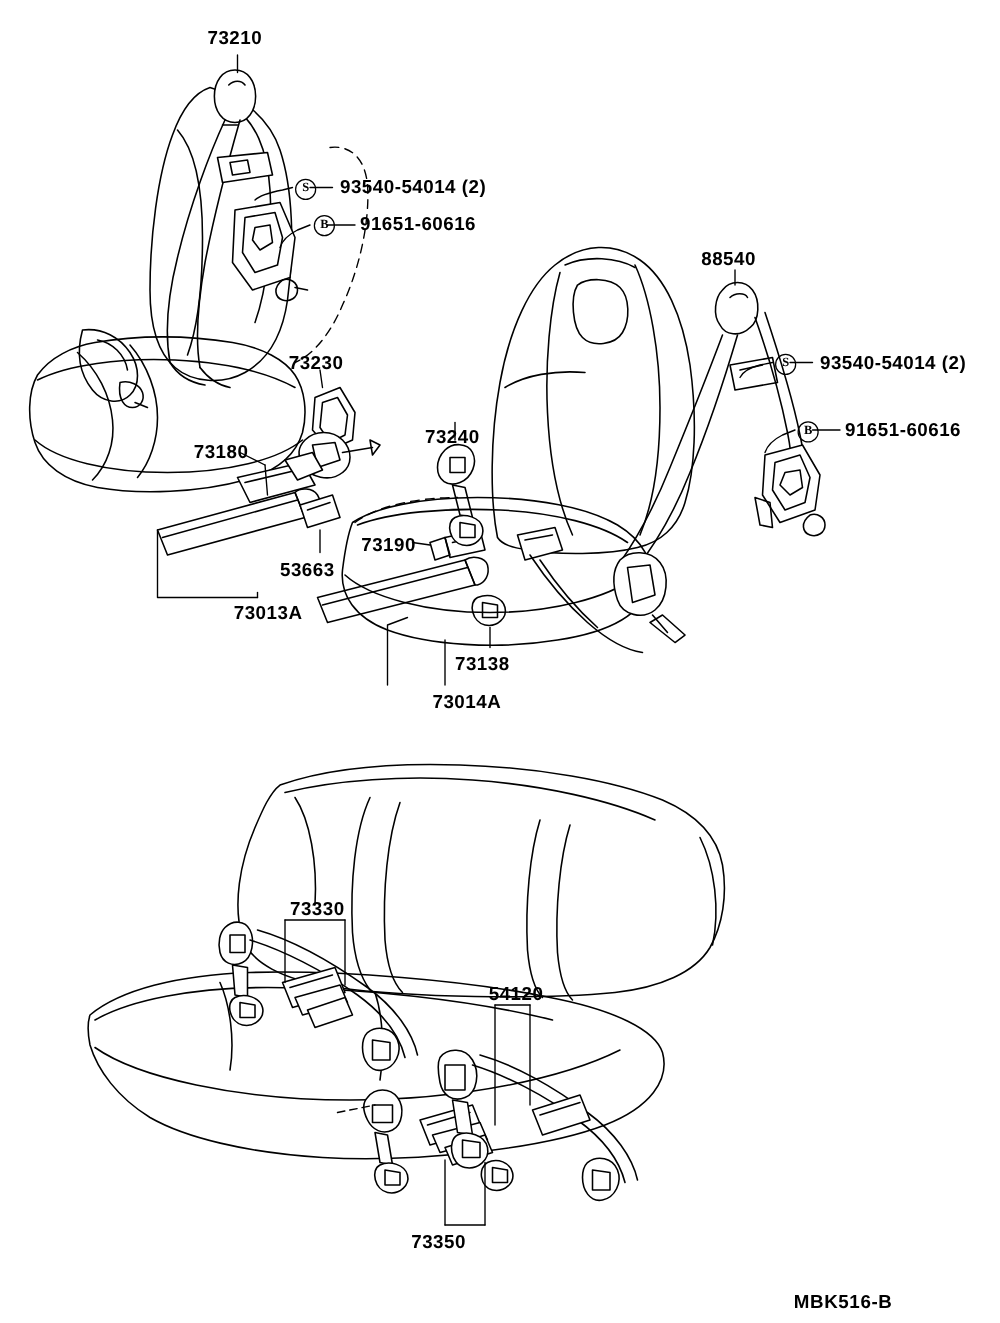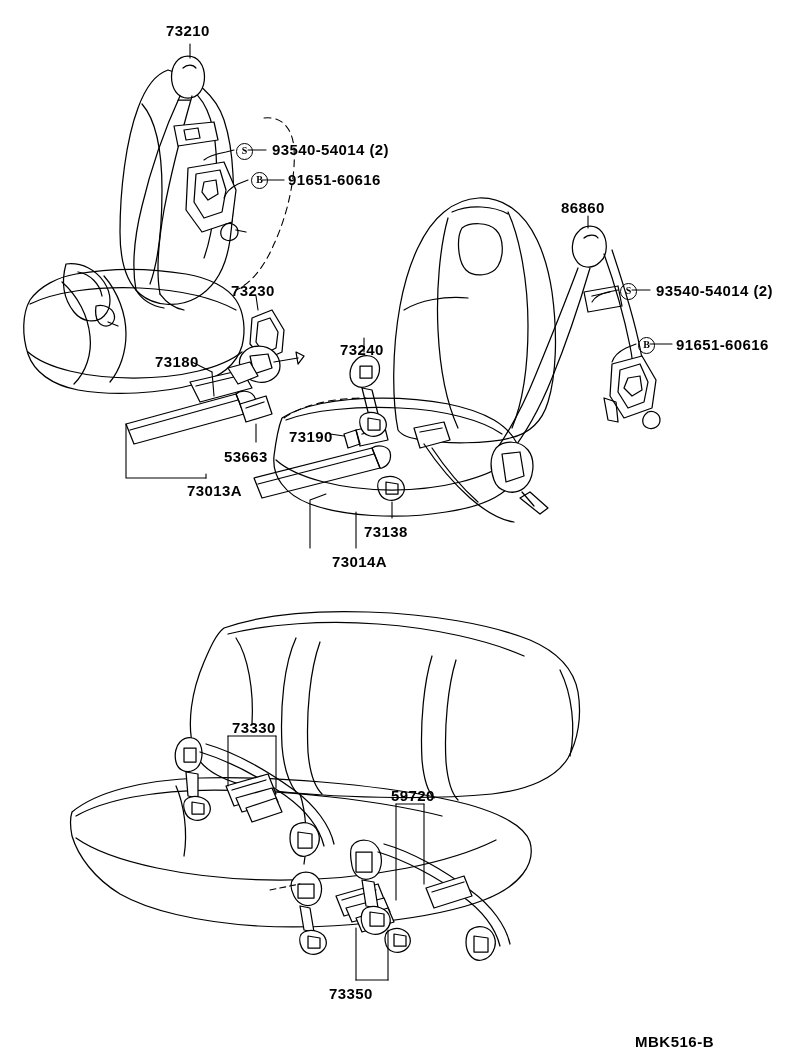--- a/index.html
+++ b/index.html
@@ -295,36 +295,36 @@
         <path d="M388 980 L388 930"></path>
         <path d="M356 980 L388 980"></path>
         <path d="M270 890 L300 884" stroke-dasharray="6 4"></path>
       </g>
     </g>
   </svg>
 
   <div class="lbl" style="left:166px; top:22px;">73210</div>
   <div class="lbl" style="left:272px; top:141px;">93540-54014 (2)</div>
   <div class="lbl" style="left:288px; top:171px;">91651-60616</div>
-  <div class="lbl" style="left:561px; top:199px;">86860</div>
+  <div class="lbl" style="left:561px; top:199px;">88540</div>
   <div class="lbl" style="left:656px; top:282px;">93540-54014 (2)</div>
   <div class="lbl" style="left:676px; top:336px;">91651-60616</div>
   <div class="lbl" style="left:231px; top:282px;">73230</div>
   <div class="lbl" style="left:340px; top:341px;">73240</div>
   <div class="lbl" style="left:155px; top:353px;">73180</div>
   <div class="lbl" style="left:289px; top:428px;">73190</div>
   <div class="lbl" style="left:224px; top:448px;">53663</div>
   <div class="lbl" style="left:172px; top:482px;margin-left:15px;">73013A</div>
   <div class="lbl" style="left:364px; top:523px;">73138</div>
-  <div class="lbl" style="left:332px; top:553px;">73014A</div>
+  <div class="lbl" style="left:346px; top:553px;">73014A</div>
 
   <div class="circ" style="left:236px; top:143px;">S</div>
   <div class="circ" style="left:251px; top:172px;">B</div>
   <div class="circ" style="left:620px; top:283px;">S</div>
   <div class="circ" style="left:638px; top:337px;">B</div>
 
   <div class="lbl" style="left:232px; top:719px;">73330</div>
-  <div class="lbl" style="left:391px; top:787px;">59720</div>
+  <div class="lbl" style="left:391px; top:787px;">54120</div>
   <div class="lbl" style="left:329px; top:985px;">73350</div>
 
   <div class="footer-code">MBK516-B</div>
 
 </div>
 
 </body></html>

